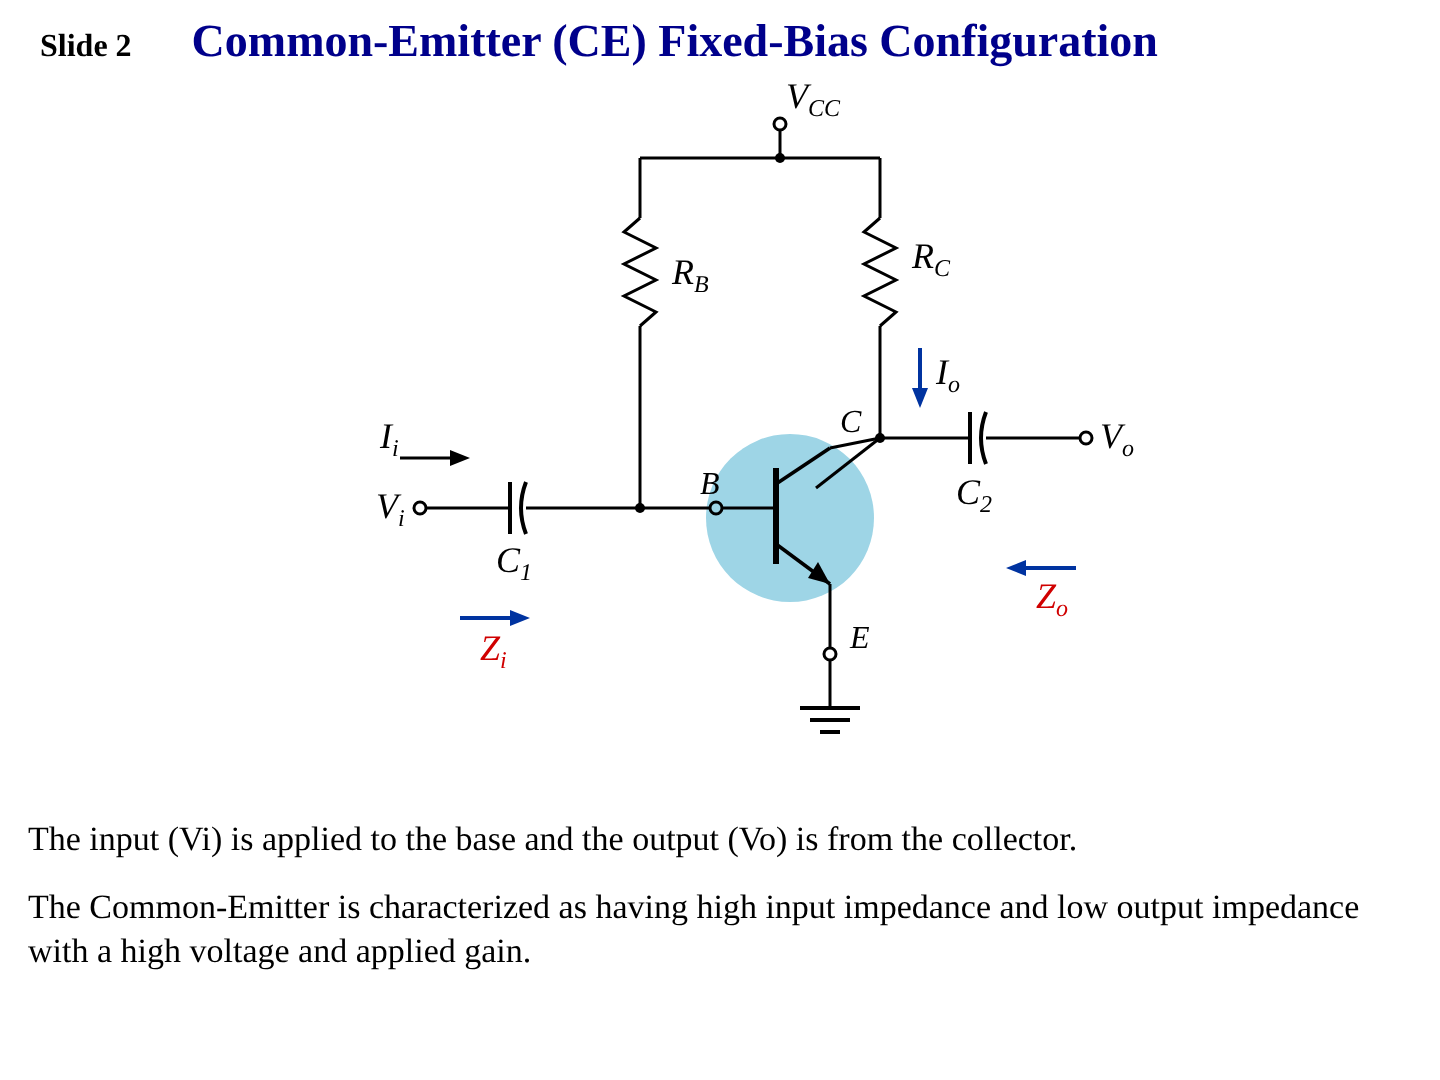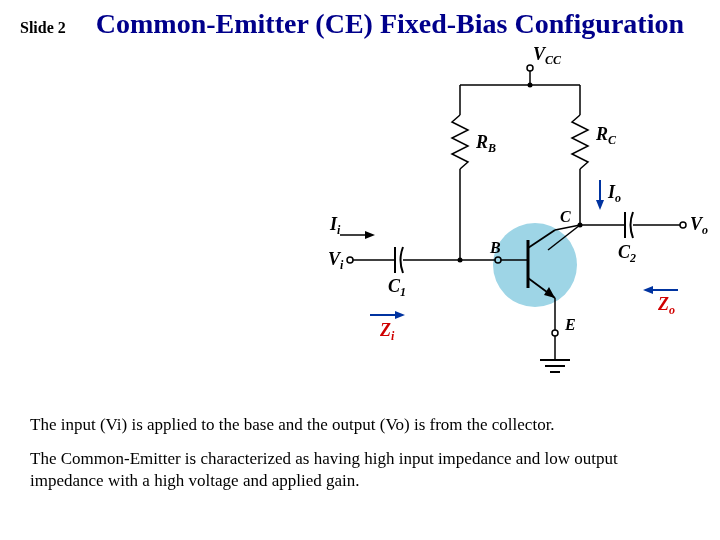--- a/index.html
+++ b/index.html
@@ -17,30 +17,29 @@
     padding: 8px 20px 0 20px;
   }
   .slide-num {
     font-weight: bold;
     font-size: 16px;
     color: #000;
     margin-right: 30px;
   }
   .title {
     font-weight: bold;
-    font-size: 28px;
+    font-size: 23px;
     color: #00008B;
   }
   .diagram-wrap {
     width: 100%;
-    text-align: right;
-    font-weight: bold;
+    text-align: center;
   }
   .body-text {
-    padding: 10px 30px;
+    padding: 10px 14px;
     font-size: 17px;
     color: #000;
     line-height: 1.3;
   }
   .body-text p { margin: 0 0 12px 0; }
 </style>
 </head>
 <body>
 
 <div class="header">

